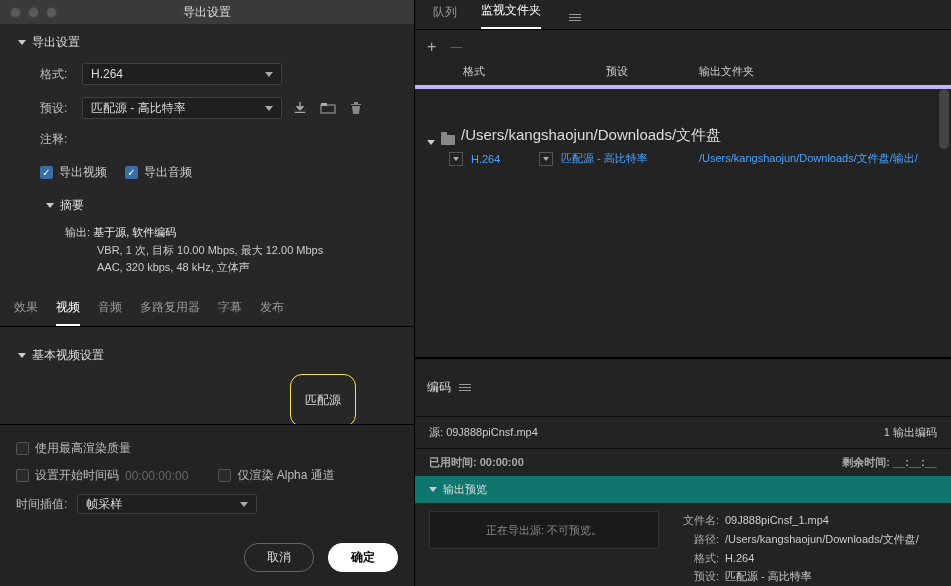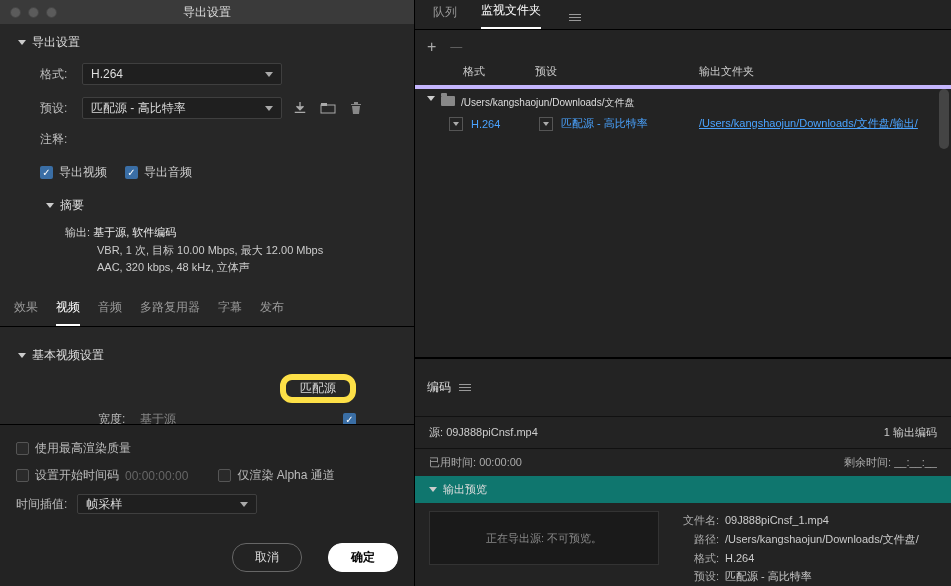--- a/index.html
+++ b/index.html
@@ -37,72 +37,72 @@
 
 .summary-block { padding: 4px 0 10px 65px; color: #ccc; line-height: 1.6; font-size: 11px; }
 .summary-block .muted { color: #eee; }
 
 .tabs { display: flex; gap: 18px; padding: 12px 14px 0; border-bottom: 1px solid #000; }
 .tab { color: #999; padding-bottom: 8px; cursor: pointer; }
 .tab.active { color: #fff; border-bottom: 2px solid #fff; }
 
 .basic-section { padding: 14px 18px; }
 .match-btn-row { display: flex; justify-content: flex-end; padding-right: 40px; margin-top: 4px; }
-.pill-btn { border: 6px solid #fde047; border-radius: 12px; padding: 0 14px; color: #ddd; background: transparent; cursor: pointer; font-size: 12px; }
+.pill-btn { border: 1px solid #fde047; border-radius: 12px; padding: 17px 14px; color: #ddd; background: transparent; cursor: pointer; font-size: 12px; }
 
 .prop-row { display: flex; align-items: center; padding: 8px 40px 8px 80px; }
 .prop-label { width: 42px; color: #bbb; }
 .prop-value { color: #888; flex: 1; }
 .prop-check { width: 13px; height: 13px; background: #3a6ea5; border-radius: 2px; display: inline-flex; align-items: center; justify-content: center; color: #fff; font-size: 10px; }
 
 
 .left-bottom { background: #232323; border-top: 1px solid #000; padding: 10px 16px 14px; }
 .lb-row { display: flex; align-items: center; gap: 10px; padding: 5px 0; color: #bbb; }
 .lb-row .dim { color: #666; }
 .small-dd { background: #1f1f1f; border: 1px solid #3f3f3f; color: #ddd; height: 20px; width: 180px; display: flex; align-items: center; justify-content: space-between; padding: 0 8px; border-radius: 2px; }
-.btn-row { display: flex; justify-content: flex-end; gap: 26px; padding-top: 24px; align-items: center; }
+.btn-row { display: flex; justify-content: flex-end; gap: 14px; padding-top: 24px; align-items: center; }
 .btn { border-radius: 14px; padding: 5px 22px; font-size: 12px; cursor: pointer; }
 .btn-outline { background: transparent; border: 1px solid #666; color: #ddd; }
 .btn-solid { background: #fff; border: 1px solid #fff; color: #000; font-weight: 600; }
 
 
 .r-tabs { display: flex; gap: 24px; padding: 8px 18px 0; border-bottom: 1px solid #000; align-items: flex-end; height: 30px; }
 .r-tab { color: #999; padding-bottom: 8px; cursor: pointer; }
 .r-tab.active { color: #fff; border-bottom: 2px solid #fff; }
 
 .r-toolbar { display: flex; gap: 14px; padding: 8px 12px; align-items: center; color: #aaa; }
 .r-toolbar .plus { font-size: 16px; cursor: pointer; }
 
 .r-columns { display: flex; padding: 0 12px 6px; color: #ccc; font-size: 11px; border-bottom: 4px solid #c4b5fd; }
 .col-format { width: 108px; padding-left: 36px; }
-.col-preset { flex: 1; }
+.col-preset { flex: 1; text-align: center; }
 .col-out { width: 240px; }
 
 .r-tree { flex: 1; overflow: auto; padding: 4px 0; position: relative; }
-.tree-row { display: flex; align-items: flex-start; padding: 3px 12px; gap: 6px; font-size: 10px; }
+.tree-row { display: flex; align-items: flex-end; padding: 3px 12px; gap: 6px; font-size: 15px; margin-top: 30px; }
 .tree-row.folder { color: #ddd; }
 .folder-icon { width: 14px; height: 10px; background: #888; border-radius: 1px; display: inline-block; position: relative; }
 .folder-icon::before { content: ""; position: absolute; top: -3px; left: 0; width: 6px; height: 3px; background: #888; border-radius: 1px 1px 0 0; }
 .tree-child { display: flex; align-items: center; padding: 3px 12px 3px 34px; gap: 8px; font-size: 11px; }
 .link-blue { color: #4aa3ff; cursor: pointer; }
 .mini-dd { width: 14px; height: 14px; border: 1px solid #555; display: inline-flex; align-items: center; justify-content: center; }
 .mini-dd .mc { border-left: 3px solid transparent; border-right: 3px solid transparent; border-top: 4px solid #aaa; }
 .scrollbar-track { position: absolute; right: 2px; top: 0; bottom: 0; width: 10px; }
 .scrollbar-thumb { position: absolute; right: 0; top: 0; width: 10px; height: 60px; background: #444; border-radius: 5px; }
 
 
 .r-bottom { border-top: 2px solid #000; background: #232323; }
 .rb-header { display: flex; align-items: center; gap: 8px; padding: 20px 12px; color: #ddd; border-bottom: 1px solid #111; }
 .rb-menu { width: 12px; display: inline-flex; flex-direction: column; gap: 2px; }
 .rb-menu span { height: 1px; background: #999; }
 .rb-source-row { display: flex; justify-content: space-between; padding: 8px 14px; color: #ccc; font-size: 11px; border-bottom: 1px solid #111; }
-.rb-time-row { display: flex; justify-content: space-between; padding: 6px 14px; color: #aaa; font-size: 11px; }
+.rb-time-row { display: flex; justify-content: space-between; padding: 6px 14px; color: #aaa; font-size: 11px; font-weight: bold; }
 .rb-preview-hdr { display: flex; align-items: center; gap: 6px; padding: 6px 14px; background: #0f766e; color: #ddd; font-size: 11px; }
 .rb-preview-body { display: flex; padding: 8px 14px 0; gap: 14px; }
-.preview-box { width: 230px; height: 54px; background: #1a1a1a; border: 1px solid #333; display: flex; align-items: center; justify-content: center; color: #888; font-size: 11px; }
+.preview-box { width: 230px; height: 38px; background: #1a1a1a; border: 1px solid #333; display: flex; align-items: center; justify-content: center; color: #888; font-size: 11px; }
 .meta-list { font-size: 11px; color: #ccc; line-height: 1.7; }
 .meta-list .ml { color: #aaa; display: inline-block; width: 46px; text-align: right; margin-right: 6px; }
 </style>
 </head>
 <body>
 
 <div class="left-panel">
   <div class="titlebar">
     <div class="traffic-lights">
       <div class="tl tl-red"></div>
@@ -265,21 +265,21 @@
     </div>
     <div class="tree-child">
       <span class="mini-dd">
           <span class="mc"></span>
         </span>
       <span class="link-blue" style="width:60px;">H.264</span>
       <span class="mini-dd">
           <span class="mc"></span>
         </span>
       <span class="link-blue" style="flex:1;">匹配源 - 高比特率</span>
-      <span class="link-blue" style="width:240px; font-size:11px;text-decoration:underline;">/Users/kangshaojun/Downloads/文件盘/输出/</span>
+      <span class="link-blue" style="width:240px; font-size:11px;">/Users/kangshaojun/Downloads/文件盘/输出/</span>
     </div>
     <div class="scrollbar-track">
       <div class="scrollbar-thumb"></div>
     </div>
   </div>
 
   <div class="r-bottom">
     <div class="rb-header">
       <span>编码</span>
       <div class="rb-menu">

